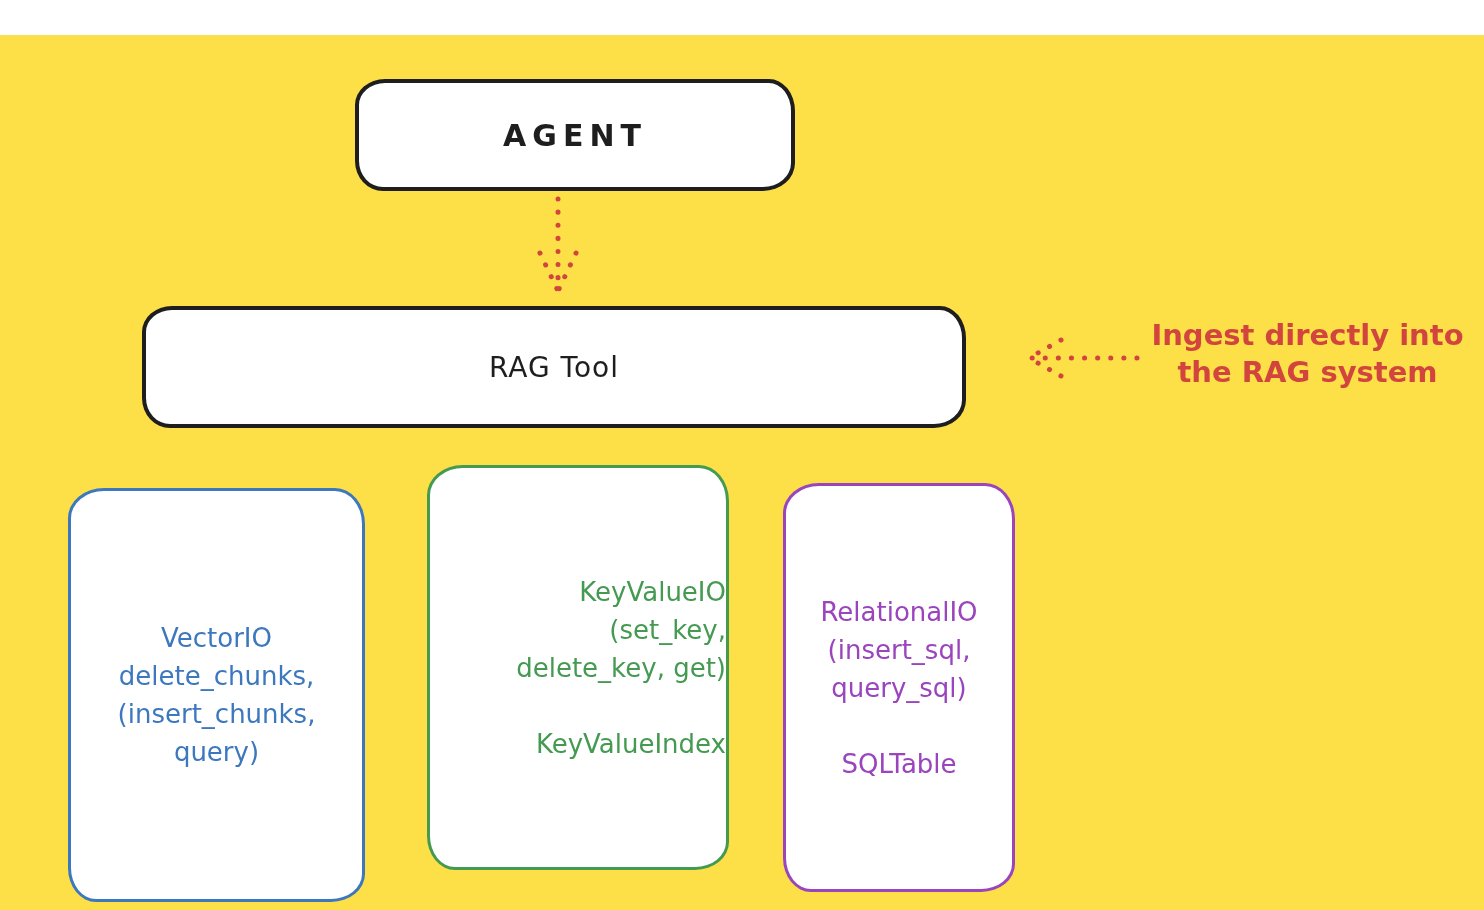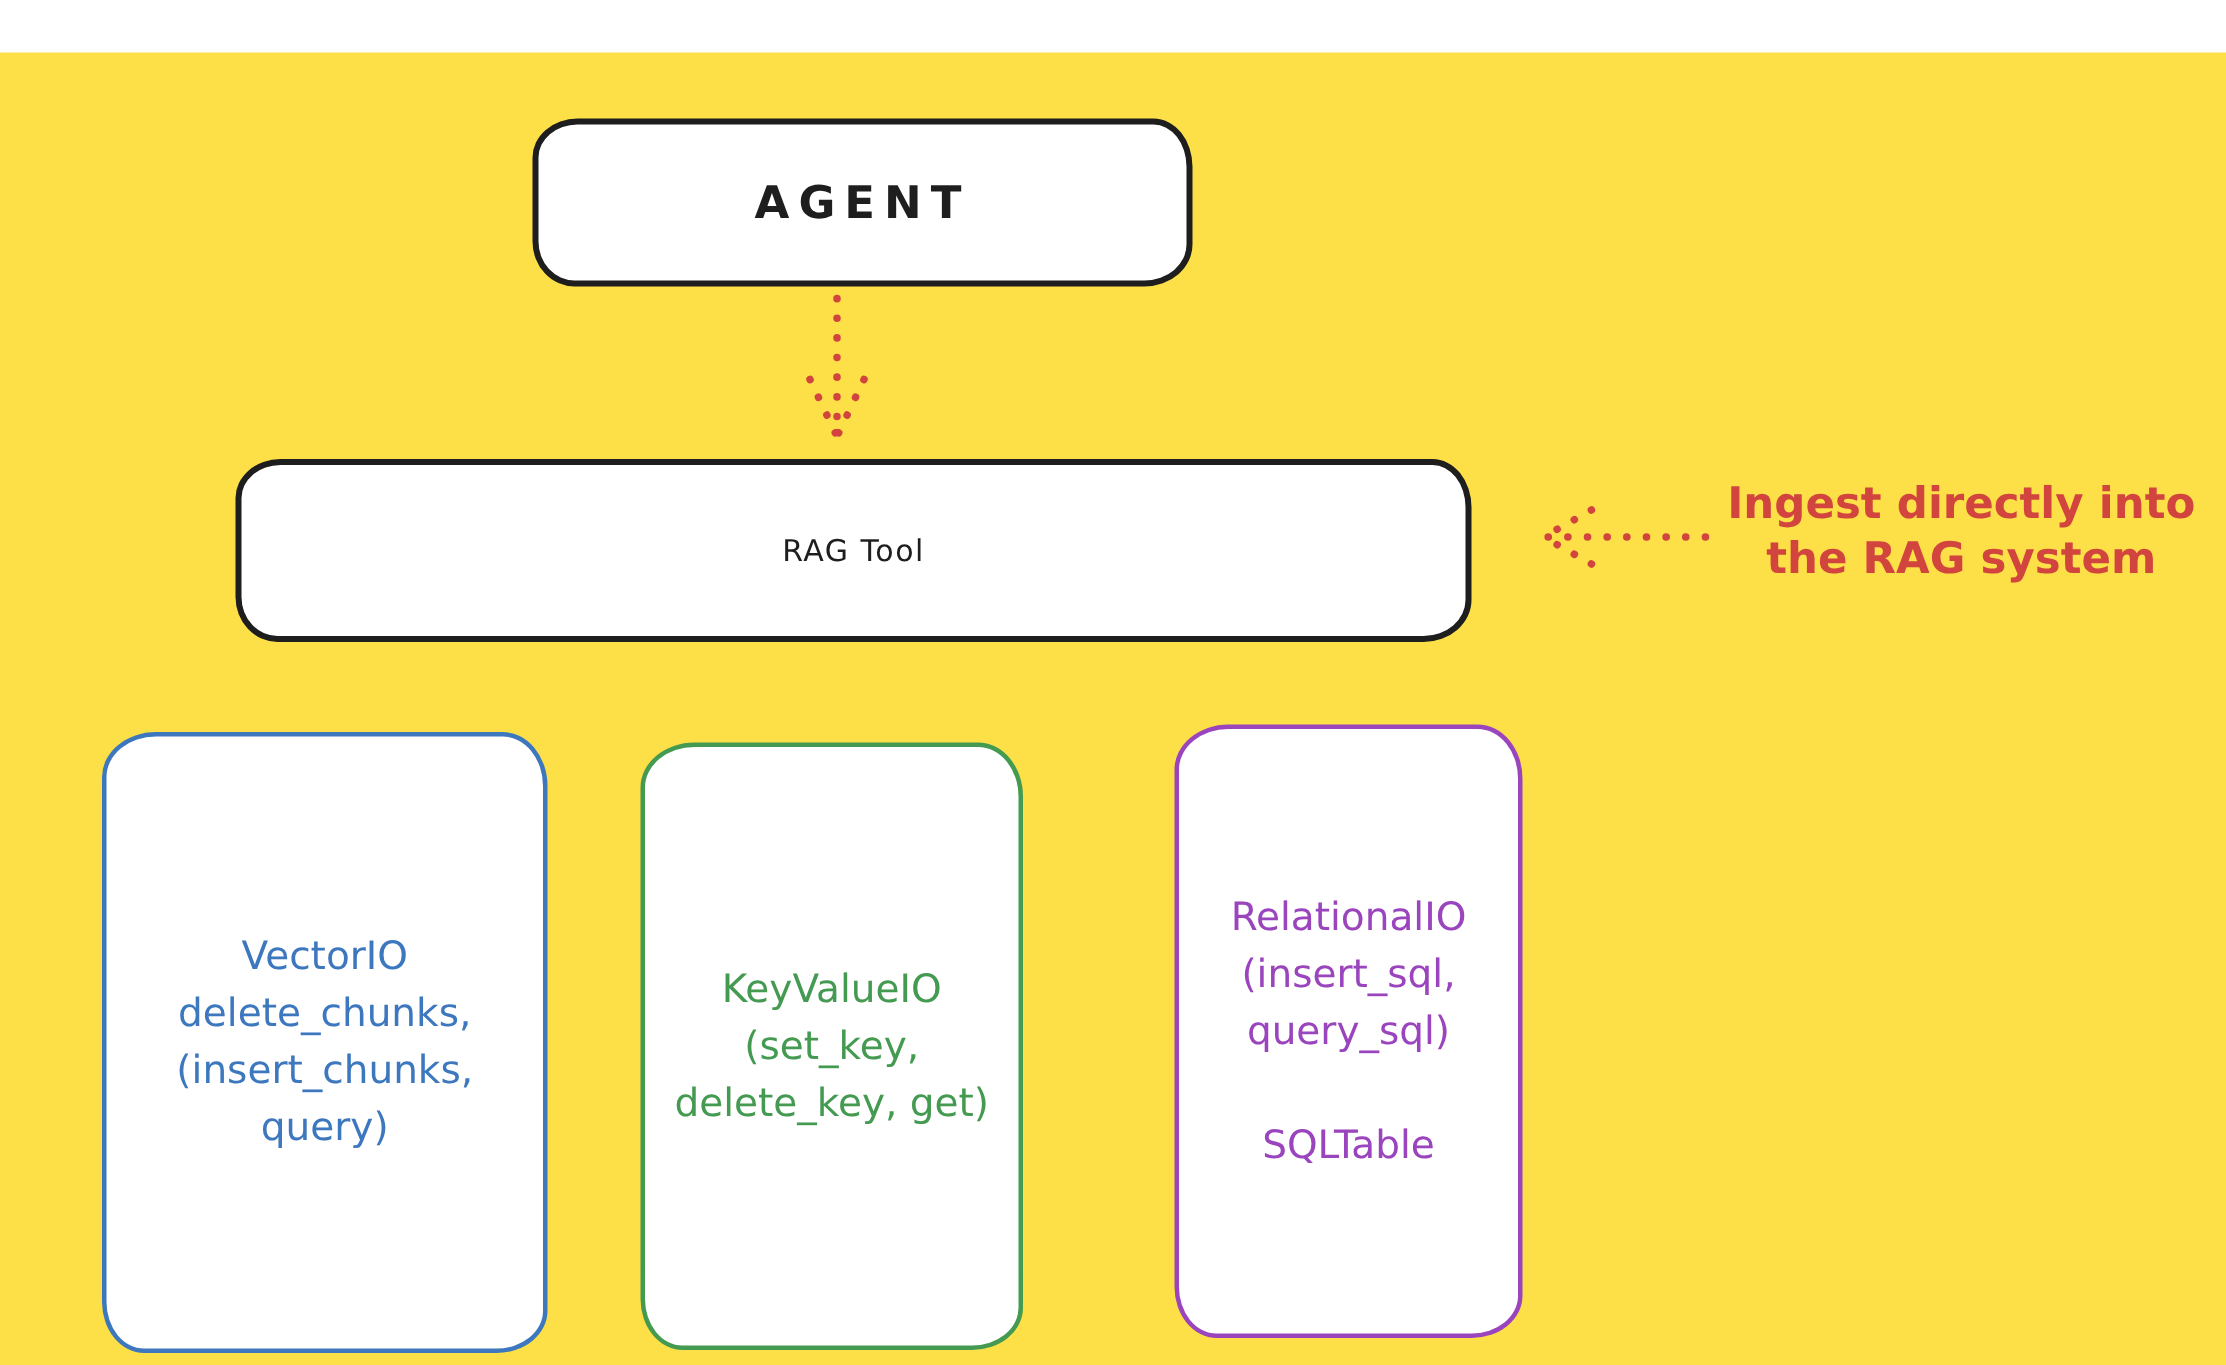--- a/index.html
+++ b/index.html
@@ -34,23 +34,23 @@
   }
 
   .agent-box {
     left: 355px; top: 44px;
     width: 440px; height: 112px;
     font-size: 30px;
     font-weight: bold;
     letter-spacing: 6px;
   }
   .rag-box {
-    left: 157px; top: 271px;
+    left: 142px; top: 271px;
     width: 824px; height: 122px;
-    font-size: 20px;
+    font-size: 28px;
     letter-spacing: 1px;
   }
 
   
   .backend-box {
     position: absolute;
     box-sizing: border-box;
     background: #ffffff;
     border-width: 3.5px;
     border-style: solid;
@@ -63,24 +63,25 @@
     font-size: 26px;
     line-height: 38px;
   }
   .backend-vector {
     left: 68px; top: 453px;
     width: 297px; height: 414px;
     border-color: #3d78bf;
     color: #3d78bf;
   }
   .backend-keyvalue {
-    left: 427px; top: 460px;
-    width: 255px; height: 405px;
+    left: 427px; top: 430px;
+    width: 302px; height: 405px;
     border-color: #459a52;
     color: #459a52;
+    align-items: flex-end;
   }
   .backend-relational {
     left: 783px; top: 448px;
     width: 232px; height: 409px;
     border-color: #9a44bd;
     color: #9a44bd;
   }
   .index-label {
     margin-top: 38px;
   }
@@ -152,20 +153,21 @@
     <div>VectorIO</div>
     <div>delete_chunks,</div>
     <div>(insert_chunks,</div>
     <div>query)</div>
   </div>
 
   <div class="backend-box backend-keyvalue">
     <div>KeyValueIO</div>
     <div>(set_key,</div>
     <div>delete_key, get)</div>
+    <div class="index-label">KeyValueIndex</div>
   </div>
 
   <div class="backend-box backend-relational">
     <div>RelationalIO</div>
     <div>(insert_sql,</div>
     <div>query_sql)</div>
     <div class="index-label">SQLTable</div>
   </div>
 
 </div>

